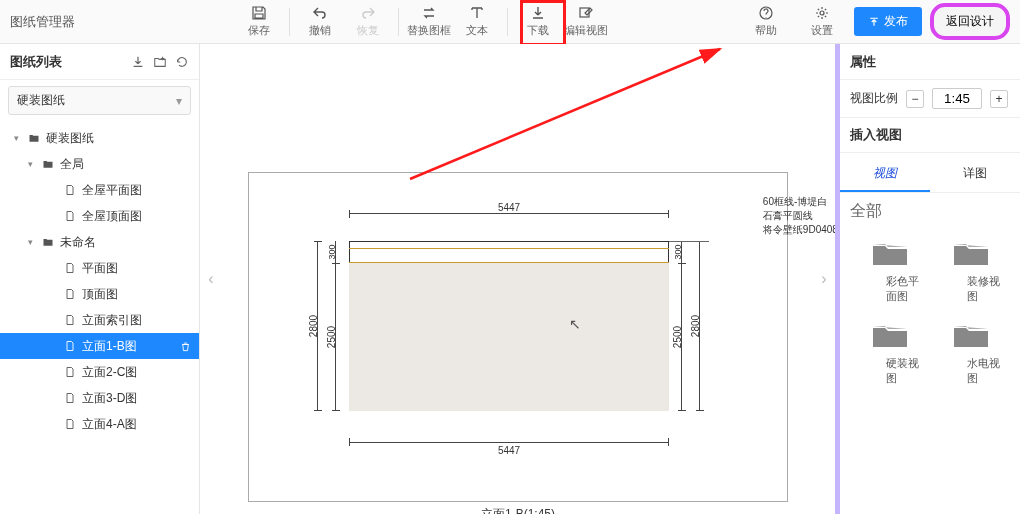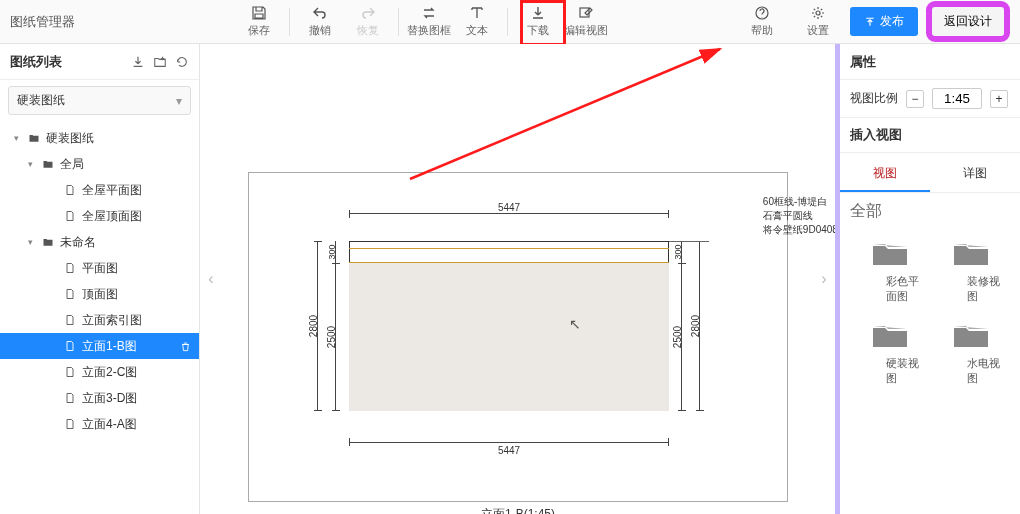--- a/index.html
+++ b/index.html
@@ -11,21 +11,21 @@
     .tool-btn-group { display: flex; align-items: center; }
     .tool-btn { display: flex; flex-direction: column; align-items: center; justify-content: center; width: 48px; height: 44px; cursor: pointer; position: relative; }
     .tool-btn .ico { width: 16px; height: 16px; display: flex; align-items: center; justify-content: center; color: #555; }
     .tool-btn.disabled .ico, .tool-btn.disabled .lbl { color: #ccc; }
     .tool-btn .lbl { font-size: 11px; color: #666; margin-top: 2px; }
     .tool-div { width: 1px; height: 28px; background: #e0e0e0; margin: 0 6px; }
     .highlight-box { position: absolute; border: 3px solid #ff1b1b; pointer-events: none; }
     
     .toolbar-right { margin-left: auto; display: flex; align-items: center; gap: 8px; }
     .btn-primary { background: #1e88ff; color: #fff; border: none; padding: 6px 14px; border-radius: 3px; font-size: 12px; cursor: pointer; display: flex; align-items: center; gap: 4px; }
-    .btn-secondary { background: #f5f5f5; border: 6px solid #d946ef; padding: 6px 12px; border-radius: 9px; font-size: 12px; cursor: pointer; }
+    .btn-secondary { background: #f5f5f5; border: 4px solid #d946ef; padding: 6px 12px; border-radius: 15px; font-size: 12px; cursor: pointer; }
     
     
     .main { display: flex; height: calc(514px - 44px); }
     
     
     .left-panel { width: 200px; border-right: 1px solid #e5e5e5; display: flex; flex-direction: column; }
     .panel-head { height: 36px; display: flex; align-items: center; padding: 0 10px; border-bottom: 1px solid #eee; font-weight: 600; font-size: 13px; }
     .panel-head .actions { margin-left: auto; display: flex; gap: 8px; color: #666; }
     .dropdown { margin: 6px 8px; border: 1px solid #ddd; border-radius: 3px; padding: 5px 8px; background: #f9f9f9; display: flex; align-items: center; cursor: pointer; }
     .dropdown .chev { margin-left: auto; color: #999; }
@@ -86,21 +86,21 @@
     .nav-chev.left { left: 4px; } .nav-chev.right { right: 4px; }
     
     
     .right-panel { width: 185px; border-left: 5px solid #c4b5fd; display: flex; flex-direction: column; }
     .prop-row { display: flex; align-items: center; padding: 8px 10px; gap: 8px; font-size: 12px; }
     .prop-row .step-btn { width: 18px; height: 18px; border: 1px solid #ccc; display: flex; align-items: center; justify-content: center; cursor: pointer; border-radius: 2px; background: #fff; }
     .prop-row input { width: 50px; border: 1px solid #ccc; padding: 2px 4px; text-align: center; border-radius: 2px; }
     .watermark { text-align: center; color: #ccc; font-size: 22px; letter-spacing: 4px; border: 1px solid #eee; padding: 4px 0; margin: 0 8px; font-family: serif; }
     .tabs { display: flex; border-bottom: 1px solid #eee; margin-top: 4px; }
     .tabs .tab { flex: 1; text-align: center; padding: 8px 0; cursor: pointer; }
-    .tabs .tab.active { color: #b91c1c; border-bottom: 2px solid #1e88ff; }
+    .tabs .tab.active { color: #1d4ed8; border-bottom: 2px solid #1e88ff; font-style: italic; }
     .section-label { padding: 8px 10px; font-size: 16px; color: #666; }
     .thumbs { display: grid; grid-template-columns: 1fr 1fr; gap: 16px 10px; padding: 8px 14px; }
     .thumb { display: flex; flex-direction: column; align-items: center; gap: 6px; cursor: pointer; }
     .thumb .folder-ico { width: 40px; height: 30px; }
     .thumb .t-lbl { font-size: 11px; color: #555; margin-left: 32px; }
     
     svg { display: block; }
   </style>
 </head>
 <body>

